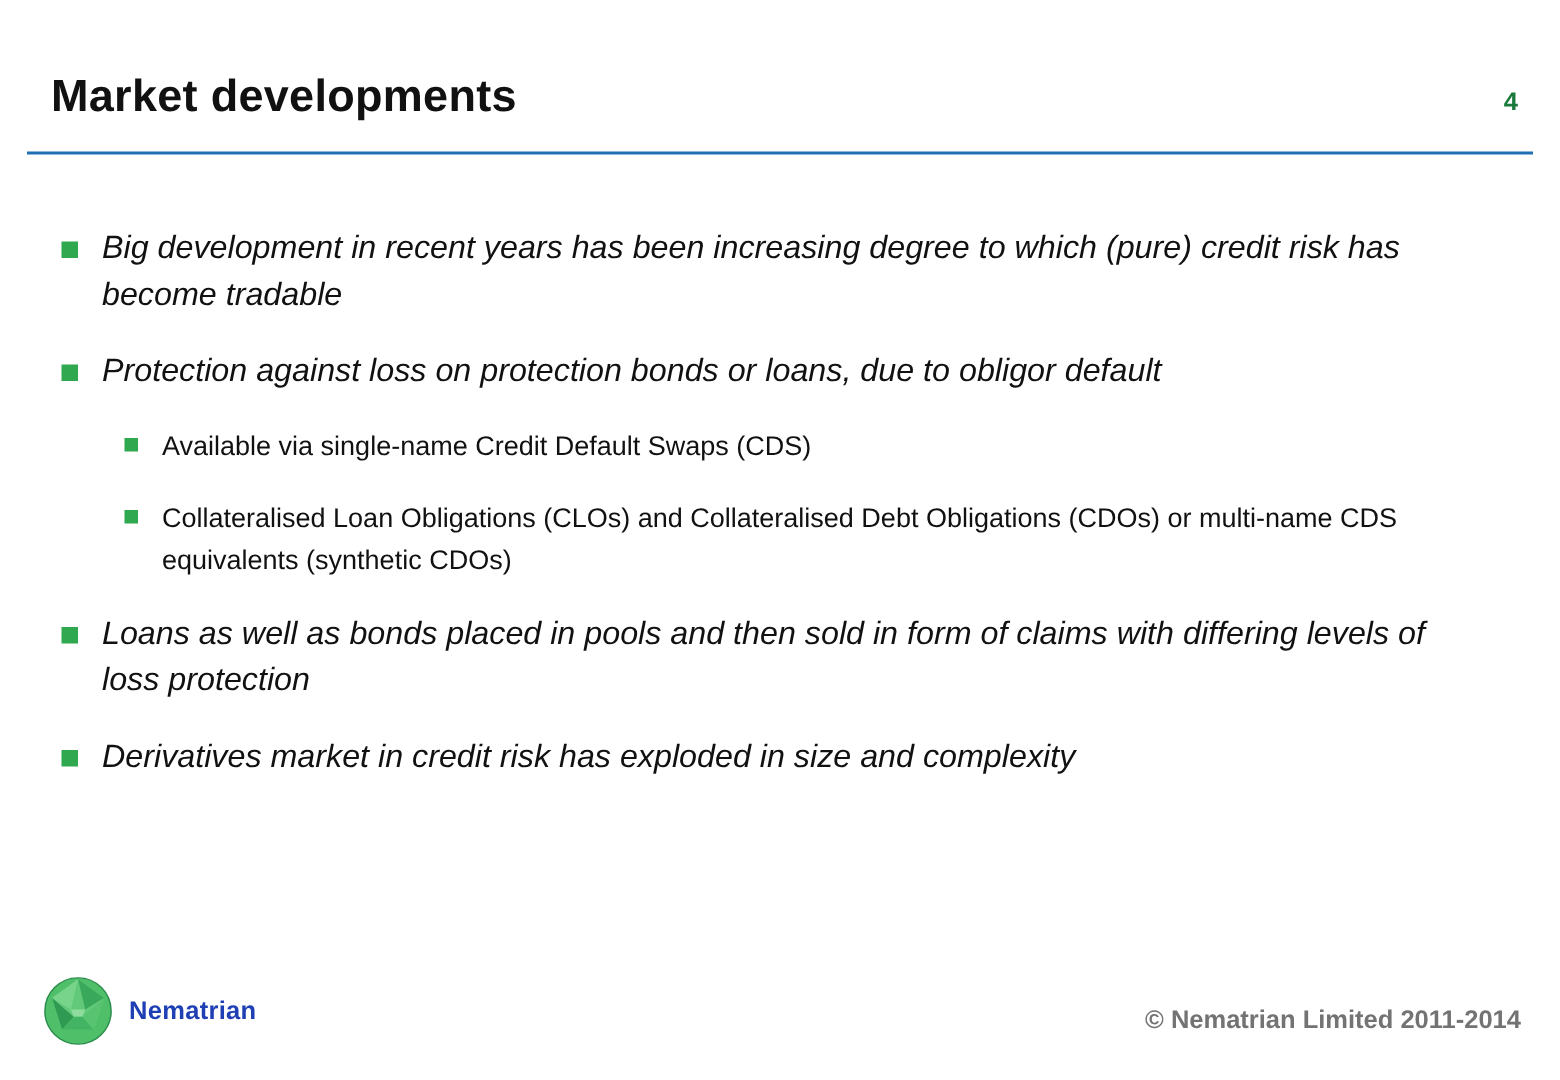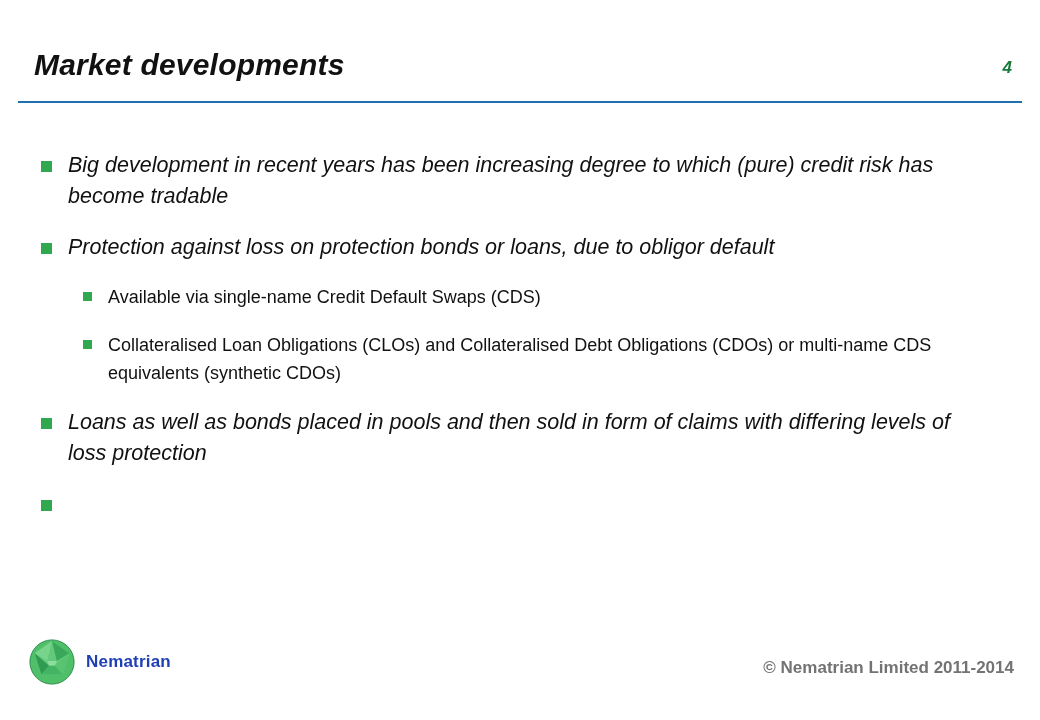--- a/index.html
+++ b/index.html
@@ -20,21 +20,20 @@
     box-sizing: border-box;
   }
 
   
   .title-row {
     position: absolute;
     left: 0;
     top: 48px;
     width: 1040px;
     height: 56px;
-    font-style: italic;
   }
   .slide-title {
     position: absolute;
     left: 34px;
     top: 0px;
     font-size: 30px;
     font-weight: bold;
     color: #111111;
     letter-spacing: 0.2px;
     white-space: nowrap;
@@ -102,21 +101,21 @@
     height: 9px;
   }
   .tight {
     margin-bottom: 14px;
   }
 
   
   .footer {
     position: absolute;
     left: 0;
-    bottom: 12px;
+    bottom: 0;
     width: 1040px;
     height: 90px;
   }
   .logo-wrap {
     position: absolute;
     left: 28px;
     bottom: 22px;
     display: flex;
     align-items: center;
   }
@@ -175,20 +174,21 @@
       <span>Collateralised Loan Obligations (CLOs) and Collateralised Debt Obligations (CDOs) or multi-name CDS equivalents (synthetic CDOs)</span>
     </div>
 
     <div class="bullet lvl1 tight">
       <span class="marker"></span>
       <span>Loans as well as bonds placed in pools and then sold in form of claims with differing levels of loss protection</span>
     </div>
 
     <div class="bullet lvl1">
       <span class="marker"></span>
+      <span>Derivatives market in credit risk has exploded in size and complexity</span>
     </div>
 
   </div>
 
   <div class="footer">
     <div class="logo-wrap">
       <svg class="logo-mark" viewBox="0 0 100 100">
         <circle cx="50" cy="50" r="46" fill="#4fbf6a"></circle>
         <polygon points="50,6 86,32 72,76 28,76 14,32" fill="#63c97a"></polygon>
         <polygon points="50,6 86,32 60,48" fill="#3aa85b"></polygon>

